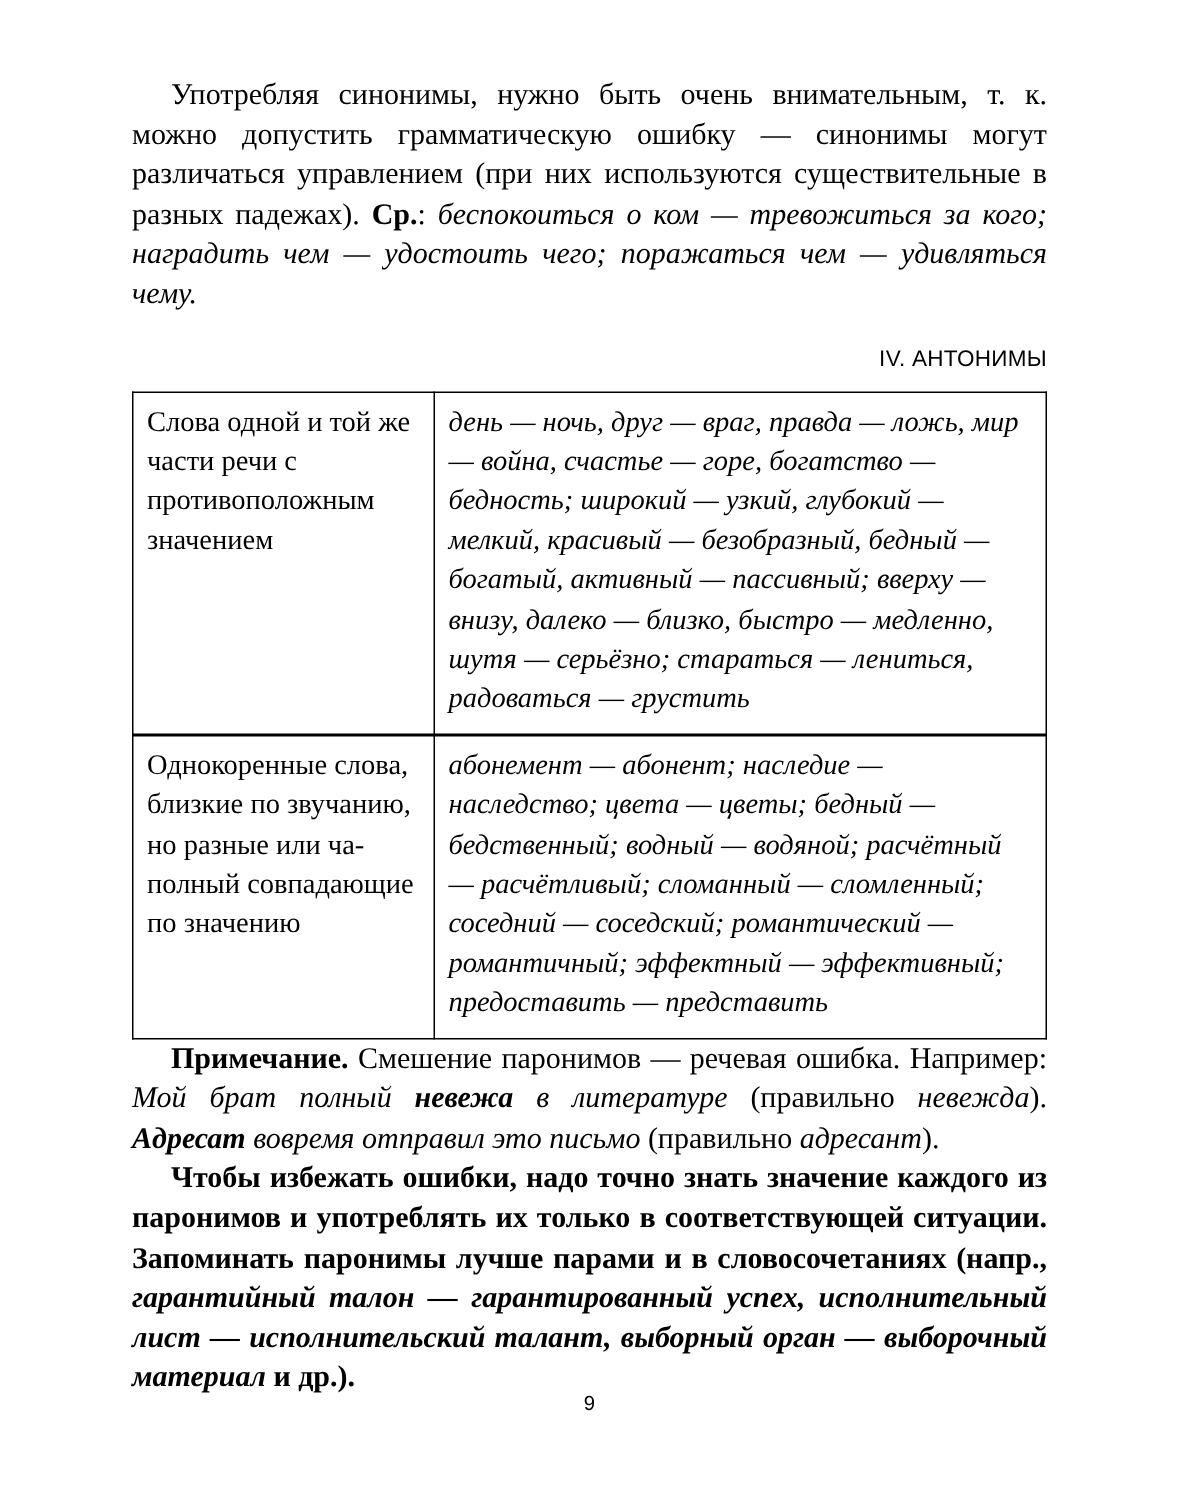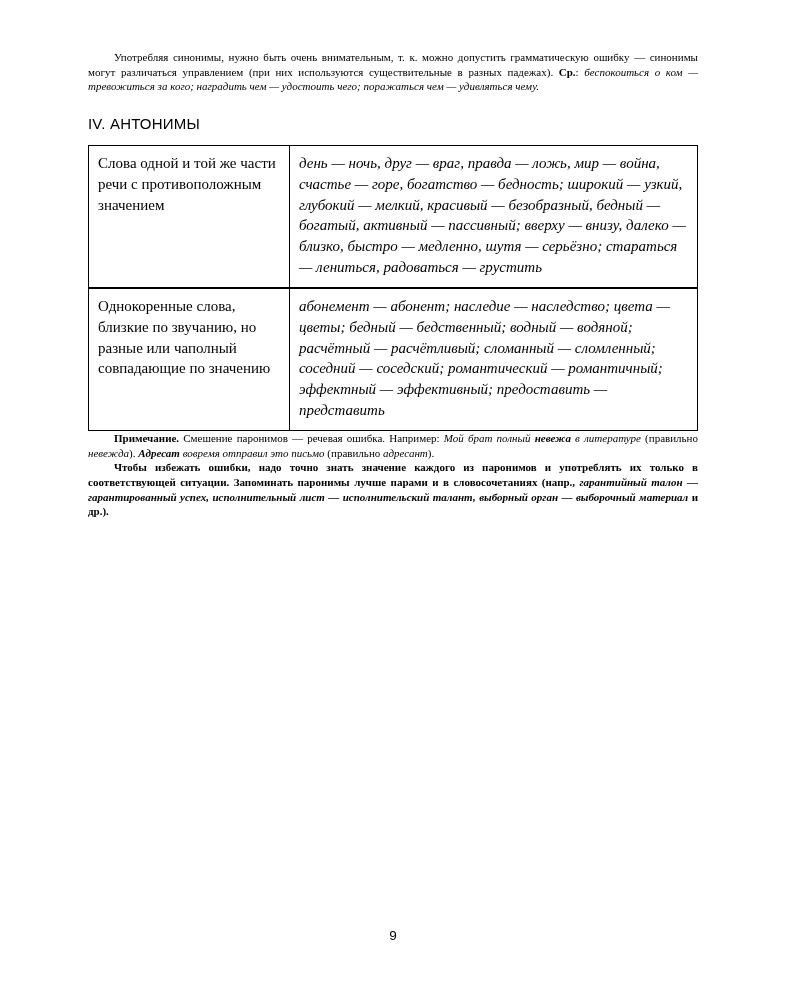--- a/index.html
+++ b/index.html
@@ -18,50 +18,50 @@
   .page {
     position: absolute;
     left: 0; top: 0;
     width: 786px;
     height: 1000px;
     box-sizing: border-box;
     padding: 50px 88px 0 88px;
   }
   p {
     margin: 0;
-    font-size: 11px;
+    font-size: 20px;
     line-height: 1.33;
     text-align: justify;
     text-indent: 26px;
   }
   .para + .para { margin-top: 0; font-weight: bold; }
   .it { font-style: italic; }
   .bd { font-weight: bold; }
   .bdit { font-weight: bold; font-style: italic; }
 
   .section-title {
-    text-align: left;
+    text-align: right;
     font-family: "Liberation Sans", "DejaVu Sans", sans-serif;
     font-size: 15px;
     letter-spacing: 0.2px;
     margin: 21px 0 13px 0;
     text-indent: 0;
   }
 
   table.box {
     width: 100%;
     border-collapse: collapse;
     table-layout: fixed;
     background: #fff;
   }
   table.box td {
     border: 1px solid #000;
     vertical-align: top;
     padding: 7px 9px 9px 9px;
-    font-size: 15px;
+    font-size: 19px;
     line-height: 1.39;
   }
   td.left-cell {
     width: 182px;
     font-style: normal;
   }
   td.right-cell {
     font-style: italic;
   }
 

